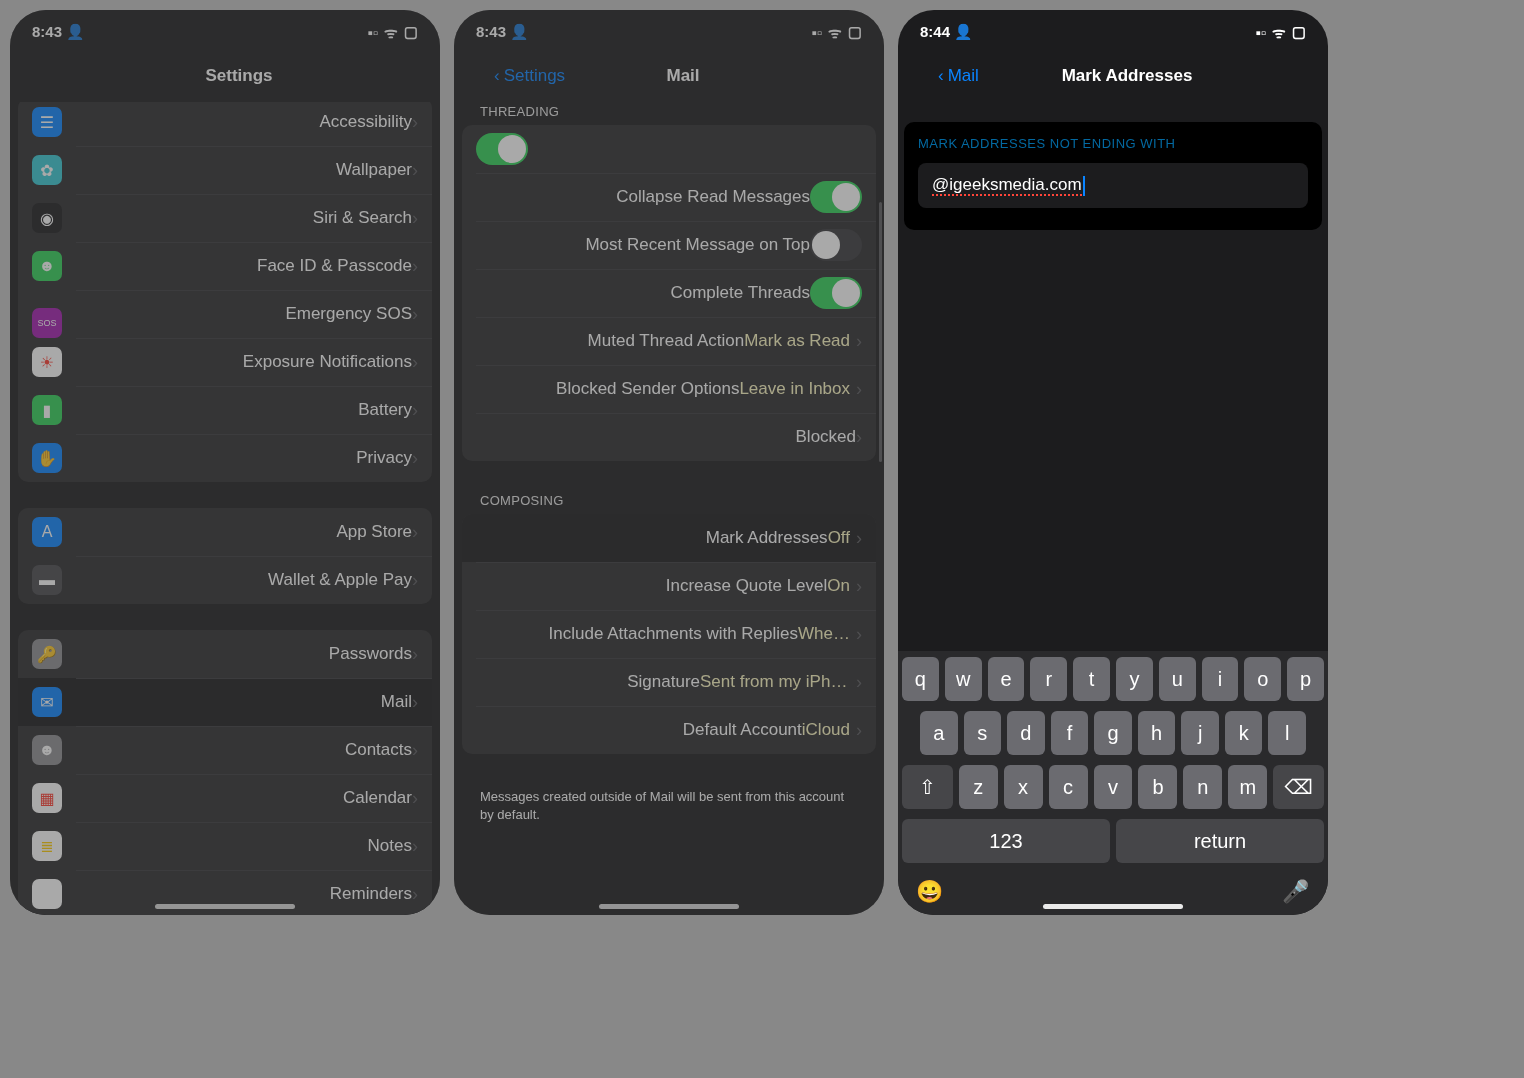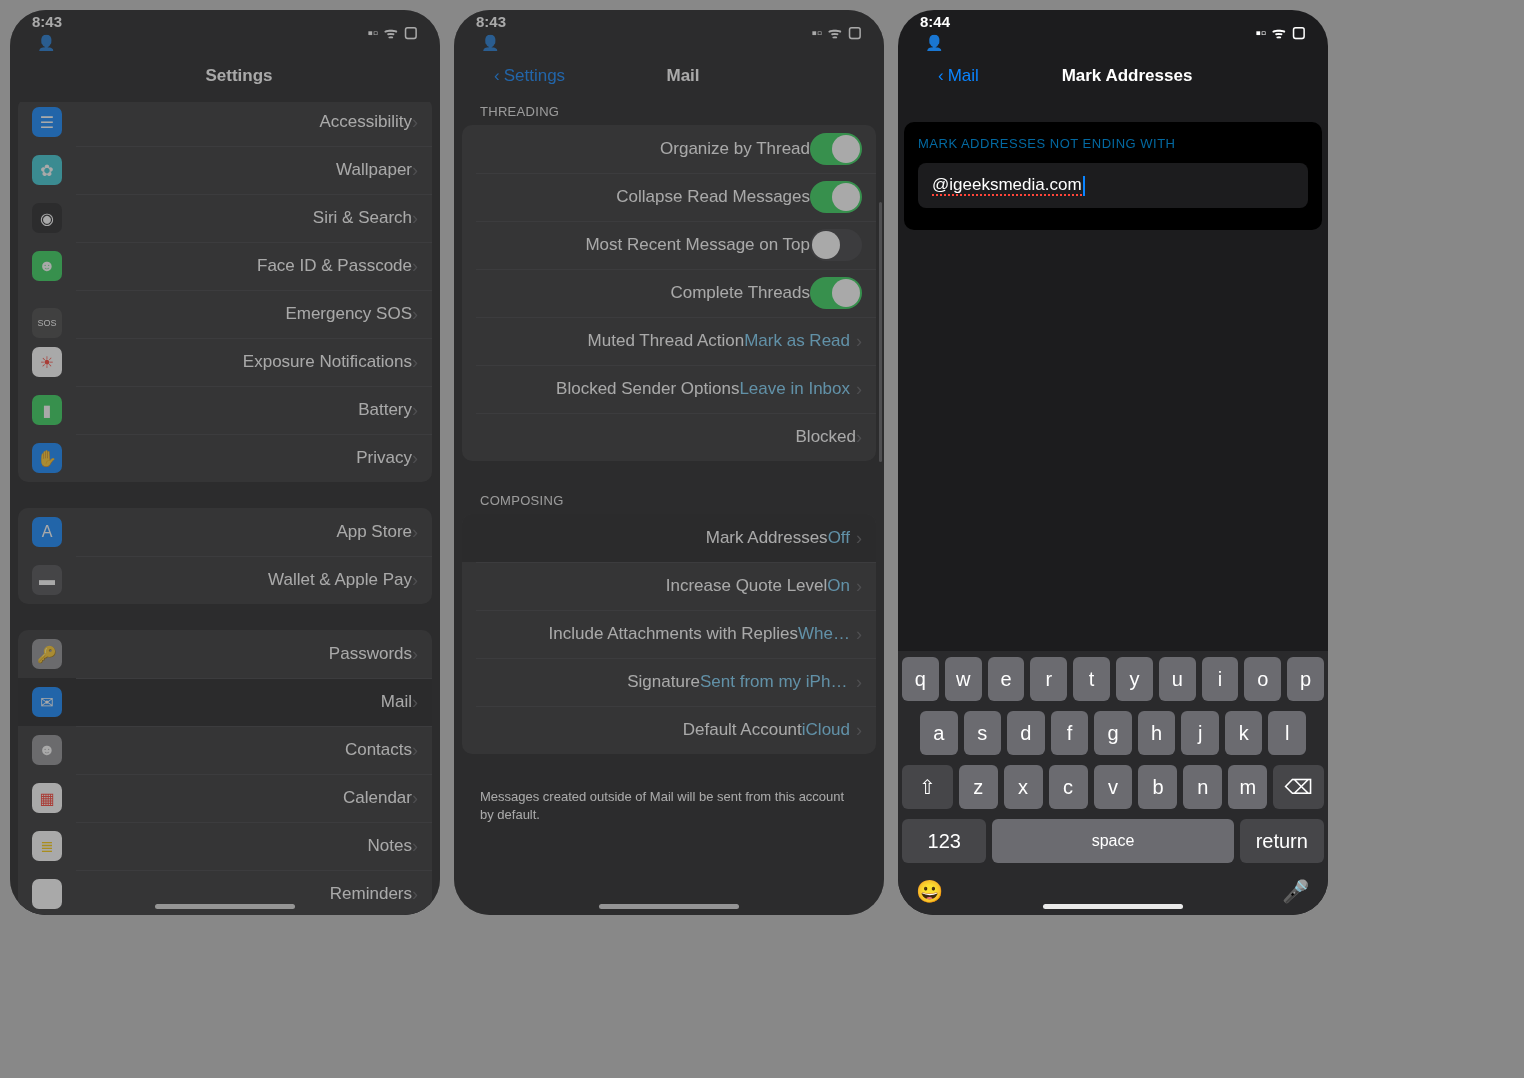--- a/index.html
+++ b/index.html
@@ -34,21 +34,21 @@
   }
   .status-bar {
     display:flex;
     justify-content:space-between;
     align-items:center;
     padding: 8px 22px 4px 22px;
     height: 40px;
     font-size: 15px;
     font-weight: 600;
   }
-  .status-left { display:flex; align-items:center; gap:4px;flex-direction:column; }
+  .status-left { display:flex; align-items:flex-start; gap:4px; }
   .status-right { display:flex; align-items:center; gap:6px; }
   .nav-bar {
     height: 52px;
     display:flex;
     align-items:center;
     position:relative;
     padding: 0 12px;
     margin-left: 28px;
   }
   .nav-title {
@@ -107,21 +107,21 @@
   .row.no-icon + .row.no-icon::before { left:14px; }
   .row-icon {
     width:30px; height:30px;
     border-radius:7px;
     margin-right:14px;
     display:flex; align-items:center; justify-content:center;
     font-size:16px;
     flex-shrink:0;
   }
   .row-label { flex:1; font-size:17px;text-align:right; }
-  .row-trail { color:#7dd3fc; font-size:17px; margin-right:6px; max-width:150px; white-space:nowrap; overflow:hidden; text-overflow:ellipsis;}
+  .row-trail { color:#fef9c3; font-size:17px; margin-right:6px; max-width:150px; white-space:nowrap; overflow:hidden; text-overflow:ellipsis;}
   .chevron { color:#5a5a5e; font-size:18px; }
   .row.highlight { background:#1a1a1c; }
   .row.highlight .row-label { color:#fff; }
   .toggle {
     width:52px; height:32px; border-radius:16px;
     position:relative;
   }
   .toggle::after {
     content:""; position:absolute; top:2px; width:28px; height:28px;
     background:#fff; border-radius:50%;
@@ -232,21 +232,21 @@
           <div class="row-icon" style="background: rgb(28, 28, 30); color: rgb(255, 255, 255);">◉</div>
           <div class="row-label">Siri &amp; Search</div>
           <div class="chevron">›</div>
         </div>
         <div class="row">
           <div class="row-icon" style="background: rgb(48, 209, 88); color: rgb(255, 255, 255);">☻</div>
           <div class="row-label">Face ID &amp; Passcode</div>
           <div class="chevron">›</div>
         </div>
         <div class="row">
-          <div class="row-icon" style="background: #404040; color: rgb(255, 255, 255); font-size: 9px; margin-top: 17px;">SOS</div>
+          <div class="row-icon" style="background: #a21caf; color: rgb(255, 255, 255); font-size: 9px; margin-top: 17px;">SOS</div>
           <div class="row-label">Emergency SOS</div>
           <div class="chevron">›</div>
         </div>
         <div class="row">
           <div class="row-icon" style="background: rgb(255, 255, 255); color: rgb(255, 59, 48);">☀</div>
           <div class="row-label">Exposure Notifications</div>
           <div class="chevron">›</div>
         </div>
         <div class="row">
           <div class="row-icon" style="background: rgb(48, 209, 88); color: rgb(255, 255, 255);">▮</div>
@@ -323,21 +323,20 @@
     <div class="nav-back">
         <span>‹</span>
         <span>Settings</span>
       </div>
     <div class="nav-title">Mail</div>
   </div>
   <div class="content" style="position:relative">
     <div class="group-header cut-top">THREADING</div>
     <div class="group" id="s2a">
         <div class="row no-icon">
-          <div class="row-label">Organize by Thread</div>
           <div class="toggle on"></div>
         </div>
         <div class="row no-icon">
           <div class="row-label">Collapse Read Messages</div>
           <div class="toggle on"></div>
         </div>
         <div class="row no-icon">
           <div class="row-label">Most Recent Message on Top</div>
           <div class="toggle off"></div>
         </div>
@@ -451,21 +450,20 @@
         <div class="key">x</div>
         <div class="key">c</div>
         <div class="key">v</div>
         <div class="key">b</div>
         <div class="key">n</div>
         <div class="key">m</div>
         <div class="key dark" style="flex: 1.3 1 0%;">⌫</div>
       </div>
     <div class="krow">
       <div class="key dark med">123</div>
-      <div class="key wide" style="font-size:16px">space</div>
       <div class="key dark med" style="font-size:20px">return</div>
     </div>
     <div class="kfoot">
       <span>😀</span>
       <span>🎤</span>
     </div>
   </div>
   <div class="homebar"></div>
 </div>
 

